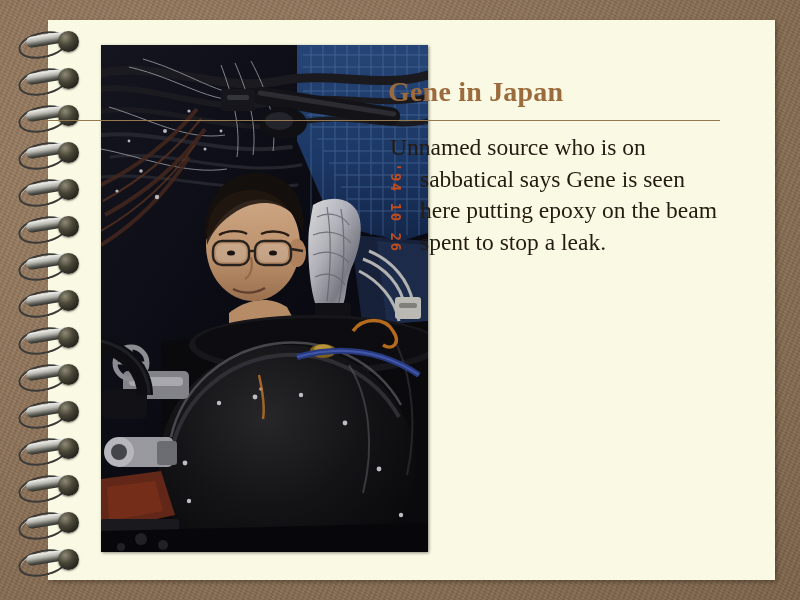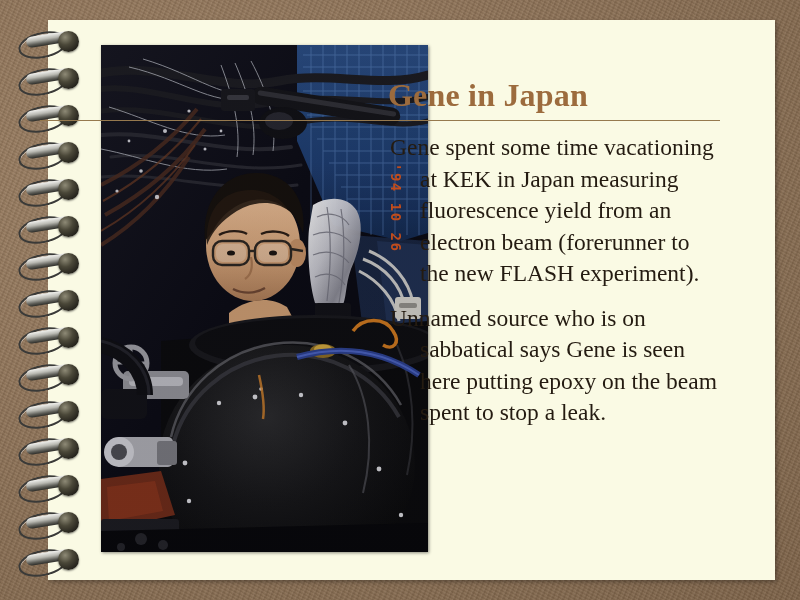--- a/index.html
+++ b/index.html
@@ -106,21 +106,21 @@
     top: 120px;
     width: 680px;
     height: 1px;
     background: #96794e;
   }
   #title {
     position: absolute;
     left: 388px;
     top: 58px;
     width: 340px;
-    font-size: 32px;
+    font-size: 28px;
     line-height: 1.05;
     color: #9c6b3d;
     letter-spacing: 0.2px;
     white-space: nowrap;
   }
 
   
   #body {
     position: absolute;
     left: 390px;
@@ -476,17 +476,16 @@
       <rect width="327" height="507" fill="none"></rect>
       <path d="M0 0 H327 V507 H0 Z" fill="url(#bgDark)" opacity="0.10"></path>
     </svg>
   </div>
 
   <div id="title-rule"></div>
 
   <h1 id="title">Gene in Japan</h1>
 
   <div id="body">
-    <p>Gene spent some time vacationing at KEK in Japan measuring fluorescence yield from an electron beam (forerunner to the new FLASH experiment).</p>
     <p>Unnamed source who is on sabbatical says Gene is seen here putting epoxy on the beam spent to stop a leak.</p>
   </div>
 
 </div>
 
 </body></html>

